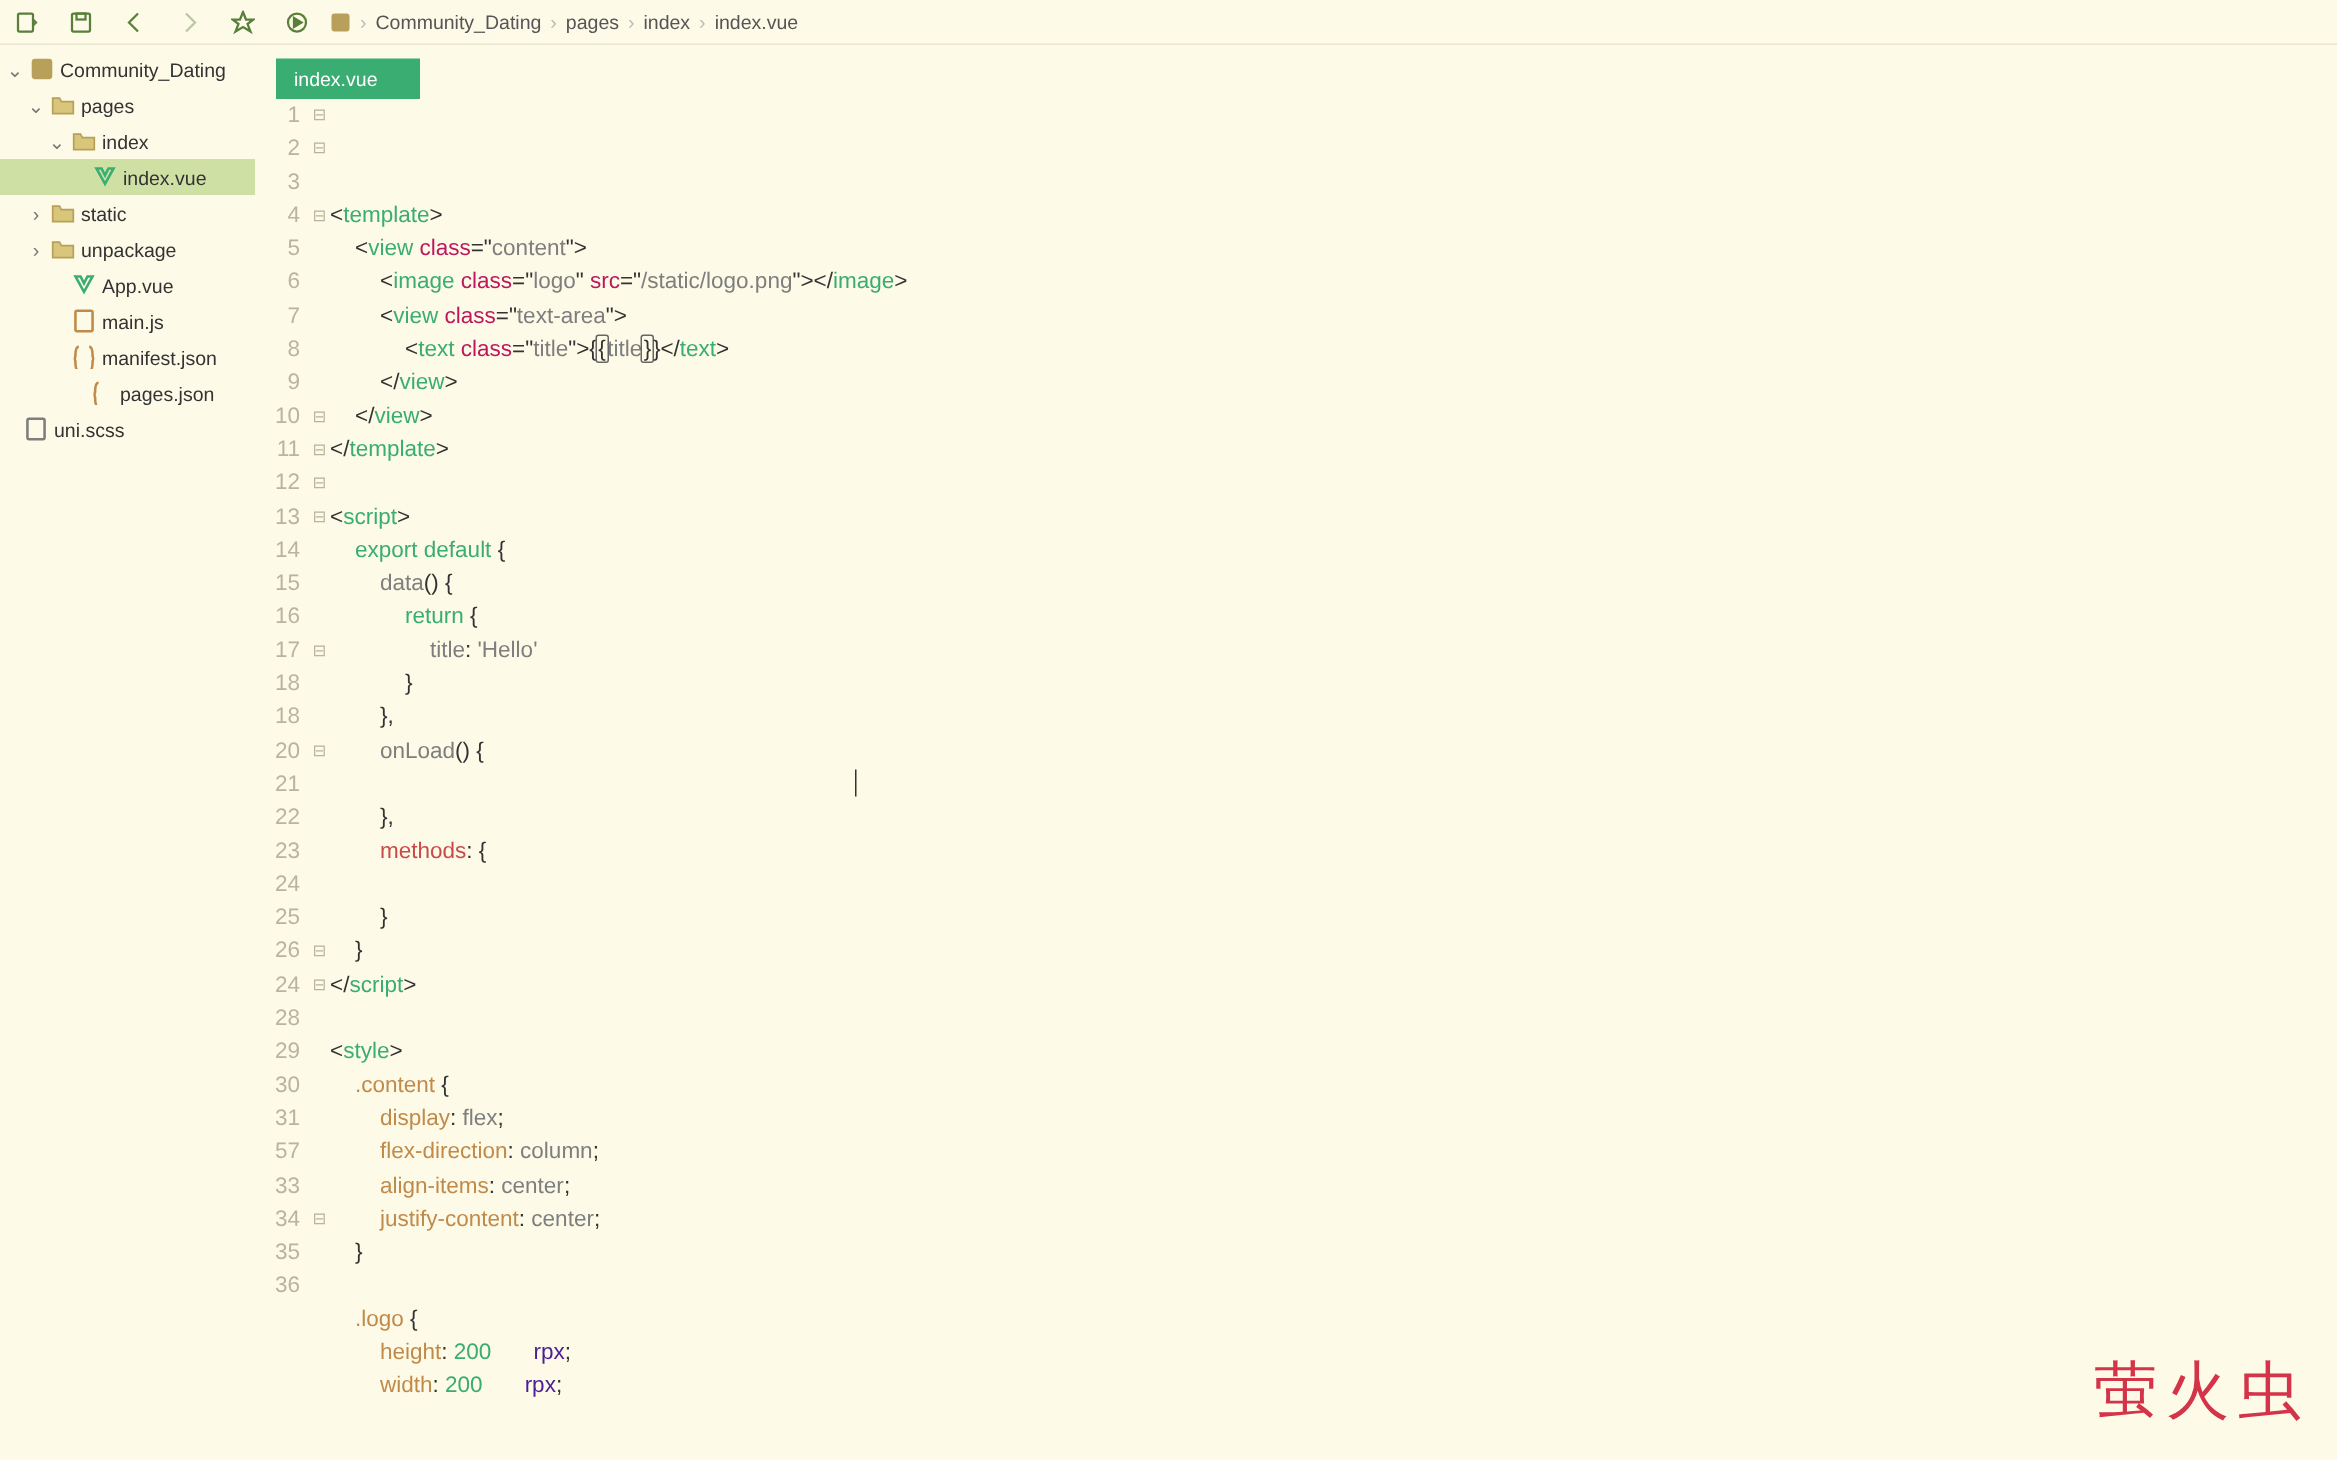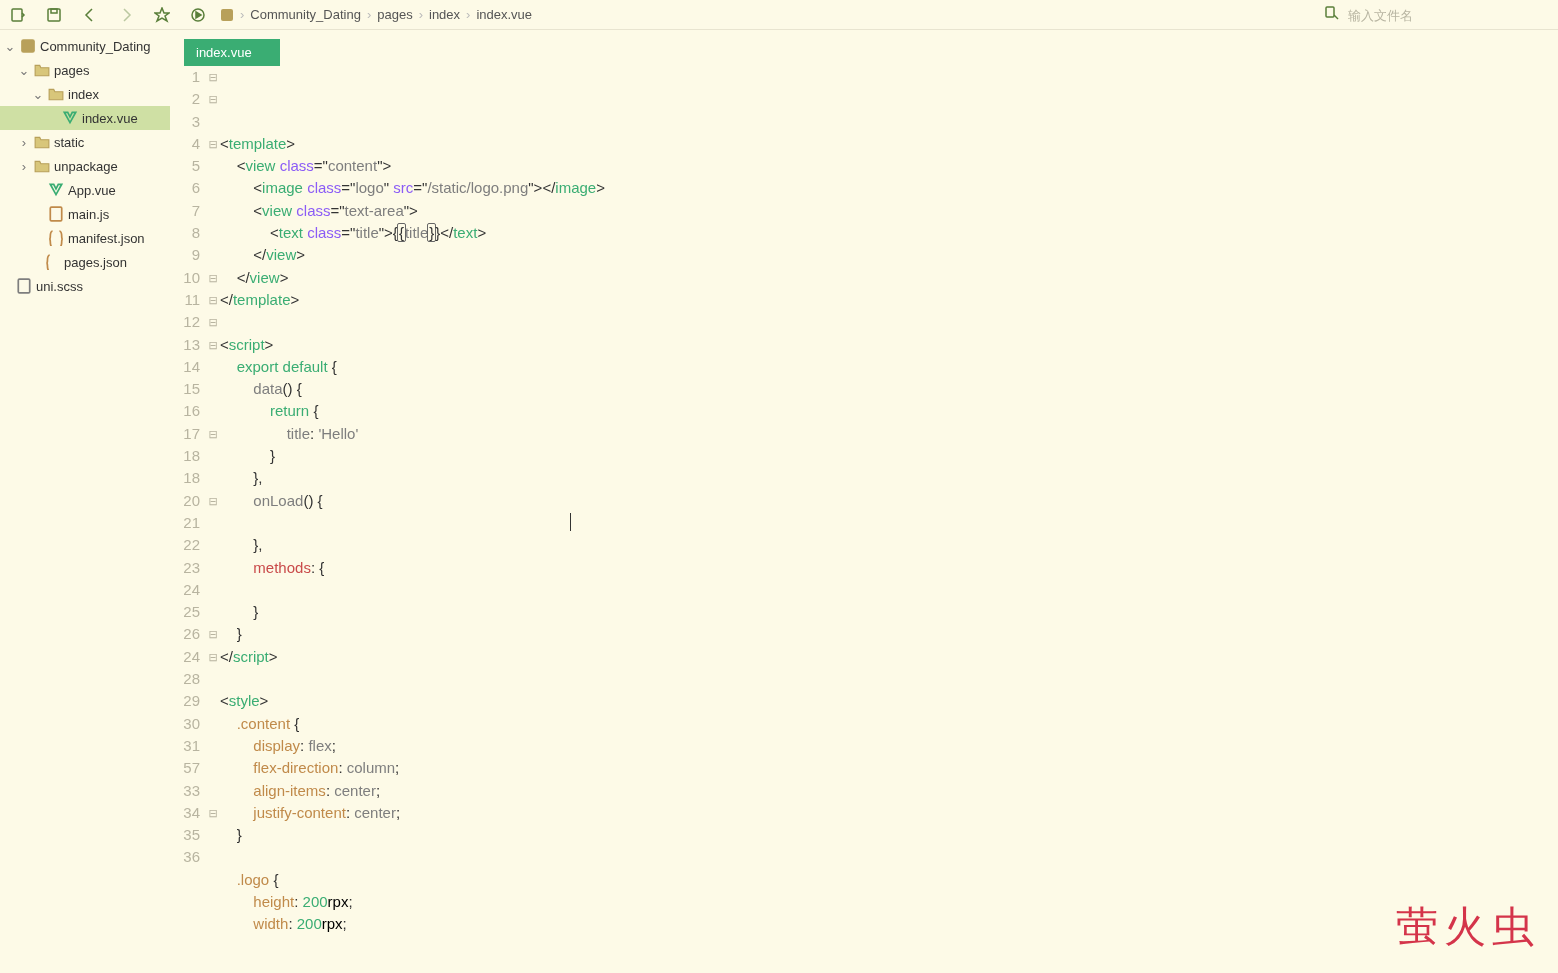--- a/index.html
+++ b/index.html
@@ -36,29 +36,29 @@
 .gutter { width:36px; text-align:right; padding-right:6px; color:#B8B4A0; }
 .gutter div { height:22.3px; }
 .fold { width:14px; color:#B8B4A0; }
 .fold div { height:22.3px; text-align:center; font-size:11px; }
 .code { flex:1; white-space:pre; overflow:hidden; color:#333; position:relative; }
 .code .line { height:22.3px; }
 
 
 .punc  { color:#333; }
 .tag   { color:#3AAD73; }
-.attr  { color:#8b5cf6; }
+.attr  { color:#be185d; }
 .str   { color:#7E7E7E; }
 .kw    { color:#3AAD73; }
 .err   { color:#C94A4A; }
 .prop  { color:#C08A4A; }
 .num   { color:#3AAD73; }
 .ident { color:#7E7E7E; }
 .cssel { color:#C08A4A; }
-.unit  { color:#000000; }
+.unit  { color:#4c1d95;margin-left:28px; }
 
 
 .watermark { position:fixed; right:18px; bottom:18px; font-size:42px; color:#D4344A; font-family:"KaiTi","STKaiti",serif; letter-spacing:6px; pointer-events:none; }
 
 
 .caret { position:absolute; width:1px; height:18px; background:#333; }
 
 
 .i-fold { stroke:#B8A05A; fill:#D8C67A; stroke-width:1; }
 .i-file-vue { stroke:#3AAD73; fill:none; stroke-width:1.5; }
@@ -116,27 +116,20 @@
     <span class="sep">›</span>
     <span>Community_Dating</span>
     <span class="sep">›</span>
     <span>pages</span>
     <span class="sep">›</span>
     <span>index</span>
     <span class="sep">›</span>
     <span>index.vue</span>
   </div>
 
-  <div class="searchbox">
-    <span><svg viewBox="0 0 16 16">
-          <rect x="2" y="2" width="8" height="10" rx="1"></rect>
-          <path d="M10 10l4 4"></path>
-        </svg></span>
-    <input type="text" placeholder="输入文件名" style="">
-  </div>
 </div>
 
 <div class="body">
 
   <div class="tree">
     <div class="tn" style="padding-left:4px">
       <span class="chev">⌄</span>
       <span class="ficon">
           <svg viewBox="0 0 14 14">
             <rect class="i-proj" x="1" y="1" width="12" height="12" rx="2"></rect>
@@ -209,21 +202,21 @@
     </div>
     <div class="tn" style="padding-left:32px">
       <span class="chev"></span>
       <span class="ficon">
           <svg viewBox="0 0 14 14">
             <path class="i-file-json" d="M4 1c-2 0-2 3-2 5s-1 2-1 2 1 0 1 2 0 5 2 5M10 1c2 0 2 3 2 5s1 2 1 2-1 0-1 2 0 5-2 5"></path>
           </svg>
         </span>
       <span>manifest.json</span>
     </div>
-    <div class="tn" style="padding-left:28px">
+    <div class="tn" style="padding-left:44px">
       <span class="chev"></span>
       <span class="ficon">
           <svg viewBox="0 0 14 14">
             <path class="i-file-json" d="M5 1c-2 0-2 3-2 5s-1 2-1 2 1 0 1 2 0 5 2 5"></path>
           </svg>
         </span>
       <span>pages.json</span>
     </div>
     <div class="tn" style="">
       <span class="chev"></span>

